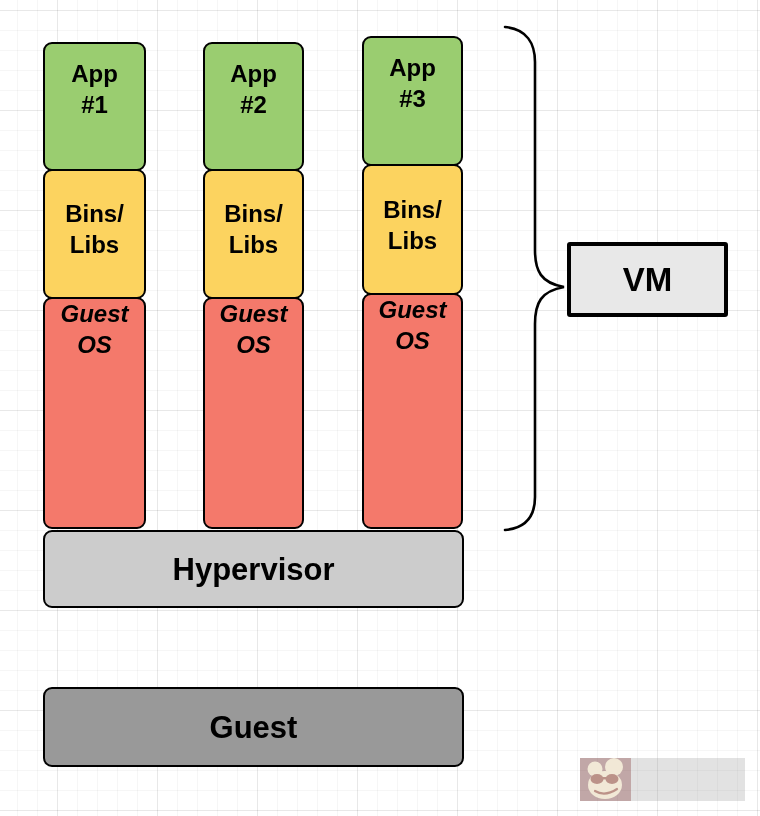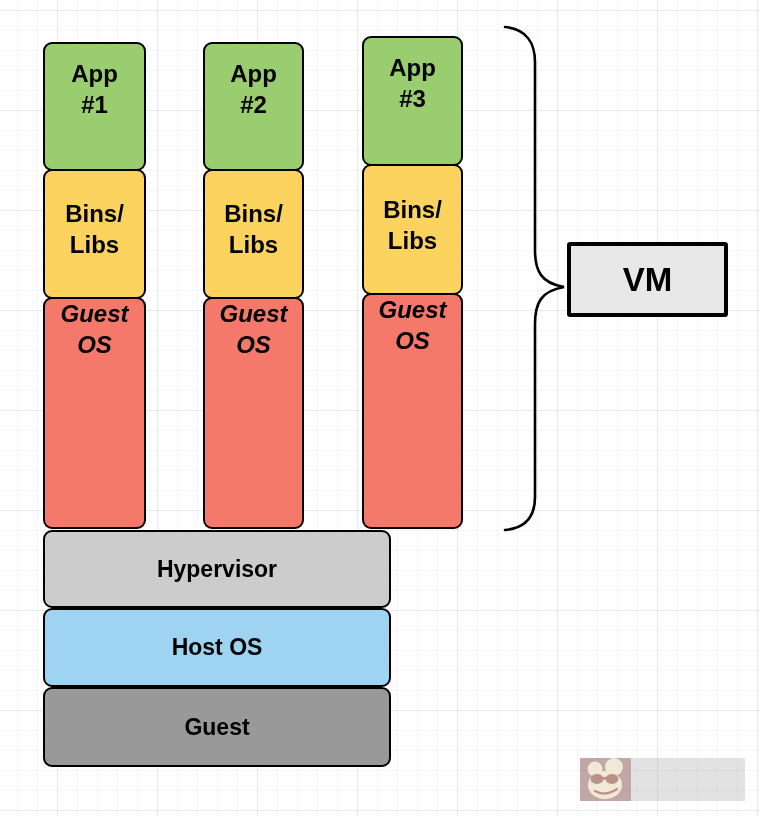--- a/index.html
+++ b/index.html
@@ -27,21 +27,21 @@
   .guest-box{justify-content:flex-start;font-style:italic;}
   .c1{left:43px;width:103px;}
   .c2{left:203px;width:101px;}
   .c3{left:362px;width:101px;}
   .app12{top:42px;height:129px;}
   .bins12{top:169px;height:130px;}
   .guest12{top:297px;height:232px;}
   .app3{top:36px;height:130px;}
   .bins3{top:164px;height:131px;}
   .guest3{top:293px;height:236px;}
-  .layer{left:43px;width:348px;font-size:23px;line-height:1;}
+  .layer{left:43px;width:421px;font-size:31px;line-height:1;}
   .layer-hypervisor{top:530px;height:78px;}
   .layer-hostos{top:608px;height:79px;}
   .layer-server{top:687px;height:80px;}
   .vm-box{
     left:567px;top:242px;width:161px;height:75px;
     border-width:4px;border-radius:3px;font-size:33px;
   }
   .overlay{position:absolute;left:0;top:0;pointer-events:none;}
   .watermark{position:absolute;left:580px;top:756px;width:165px;height:45px;}
 </style>
@@ -65,21 +65,20 @@
 OS</div>
 
   <div class="shape stack-box app-box c3 app3" style="background: rgb(154, 205, 112);">App
 #3</div>
   <div class="shape stack-box bins-box c3 bins3" style="background: rgb(252, 211, 95);">Bins/
 Libs</div>
   <div class="shape stack-box guest-box c3 guest3" style="background: rgb(244, 121, 107);">Guest
 OS</div>
 
   <div class="shape layer layer-hypervisor" style="background: rgb(204, 204, 204);">Hypervisor</div>
-  <div class="shape layer layer-hostos" style="background: rgb(159, 211, 242);">Host OS</div>
   <div class="shape layer layer-server" style="background: rgb(153, 153, 153);">Guest</div>
 
   <svg class="overlay" width="760" height="816" viewBox="0 0 760 816" aria-hidden="true">
     <path d="M505,27 C527,29 535,44 535,62
              L535,250 C535,271 541,283 564,287
              C541,291 535,303 535,324
              L535,497 C535,515 527,528 505,530" fill="none" stroke="#000" stroke-width="2.6" stroke-linecap="round"></path>
   </svg>
 
   <div class="shape vm-box" style="background: rgb(232, 232, 232);">VM</div>

